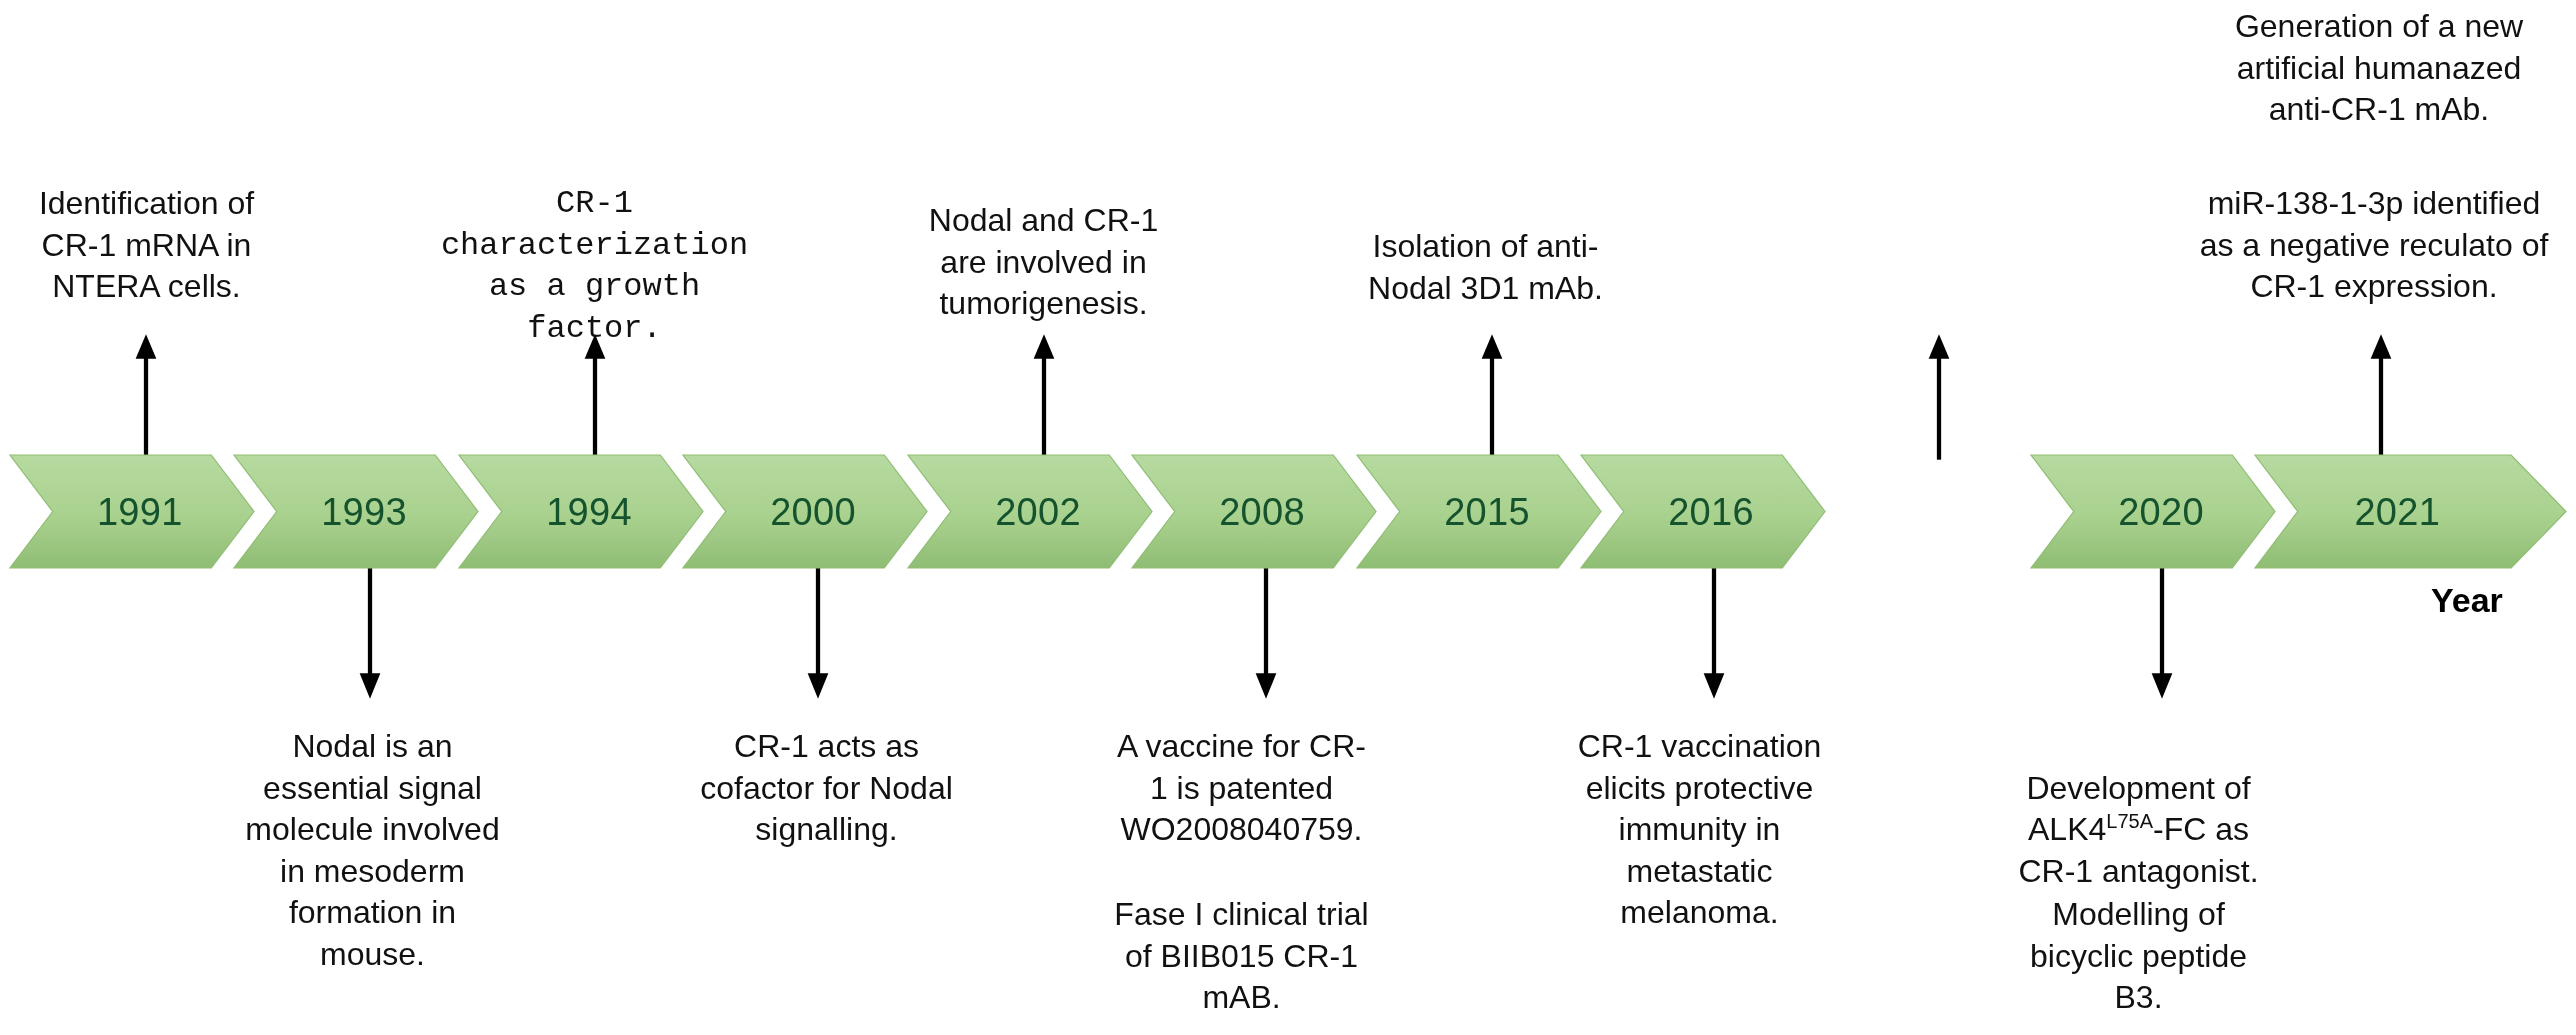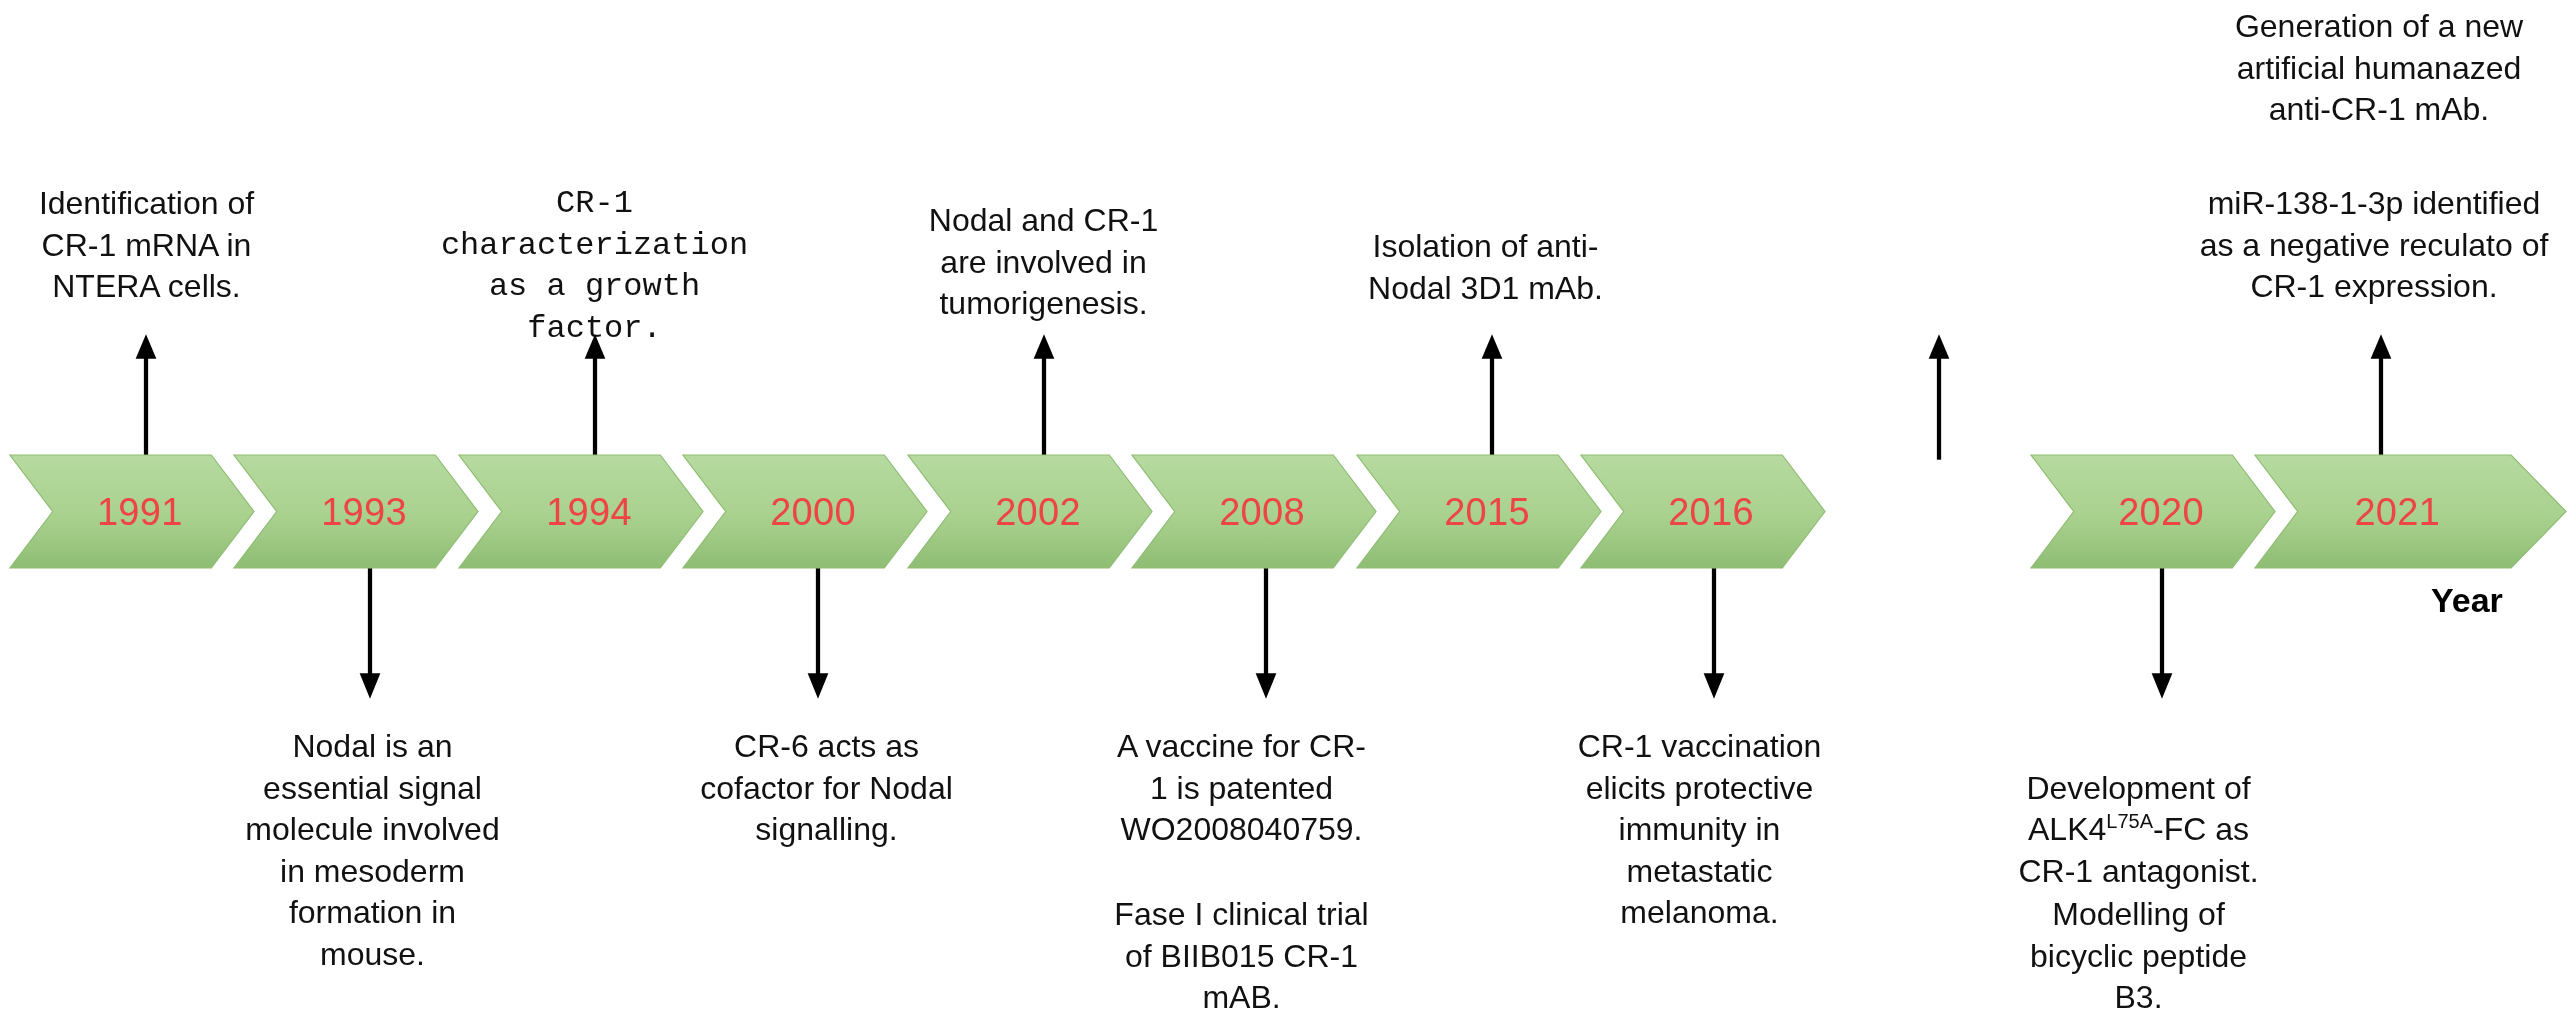--- a/index.html
+++ b/index.html
@@ -11,21 +11,21 @@
   }
   #stage{position:absolute;left:0;top:0;width:2576px;height:1035px;}
 
   
   .timeline-band{position:absolute;left:0;top:455px;width:2576px;height:113px;}
   .chev{position:absolute;top:0;height:113px;}
   .chev svg{display:block;width:100%;height:100%;overflow:visible;}
   .chev .yr{
     position:absolute;left:0;top:0;width:100%;height:113px;
     display:flex;align-items:center;justify-content:center;
-    font-size:38px;line-height:1;color:#ef4444;letter-spacing:0.3px;
+    font-size:38px;line-height:1;color:#14532d;letter-spacing:0.3px;
     padding-left:16px;box-sizing:border-box;
     pointer-events:none;
   }
   .chev.last .yr{padding-left:8.5px;padding-right:35px;}
 
   
   .note{
     position:absolute;text-align:center;font-size:32px;line-height:1.30;
     color:#111;white-space:pre-line;
   }
@@ -68,21 +68,21 @@
 as a negative reculato of
 CR-1 expression.</div>
 
   <div class="note" style="left:232px;top:726px;width:281px;">Nodal is an
 essential signal
 molecule involved
 in mesoderm
 formation in
 mouse.</div>
 
-  <div class="note" style="left:674px;top:726px;width:305px;">CR-6 acts as
+  <div class="note" style="left:674px;top:726px;width:305px;">CR-1 acts as
 cofactor for Nodal
 signalling.</div>
 
   <div class="note" style="left:1092px;top:726px;width:299px;">A vaccine for CR-
 1 is patented
 WO2008040759.</div>
 
   <div class="note" style="left:1086px;top:894px;width:311px;">Fase I clinical trial
 of BIIB015 CR-1
 mAB.</div>

